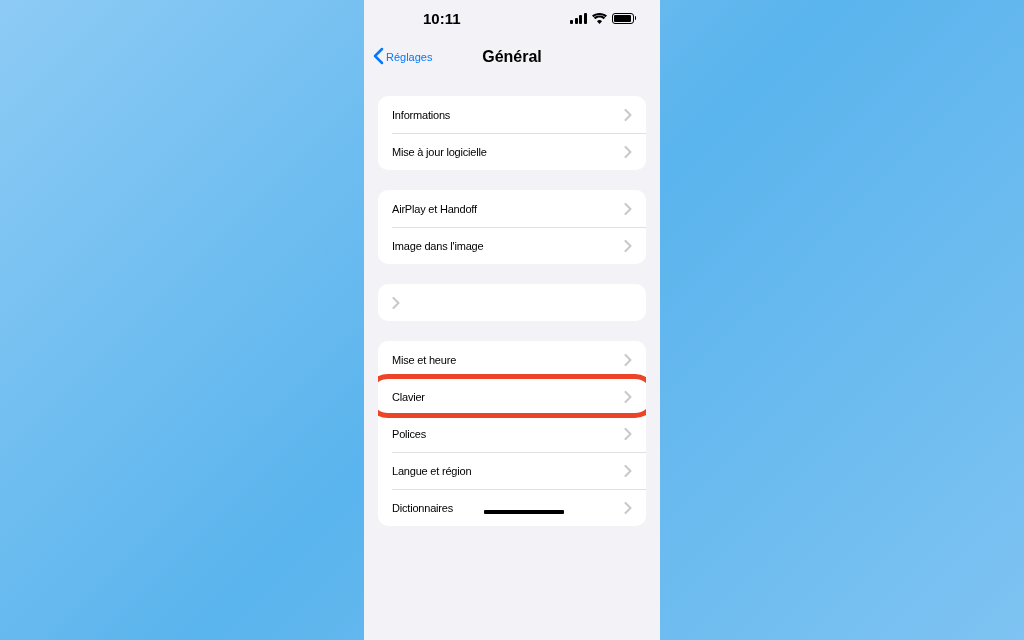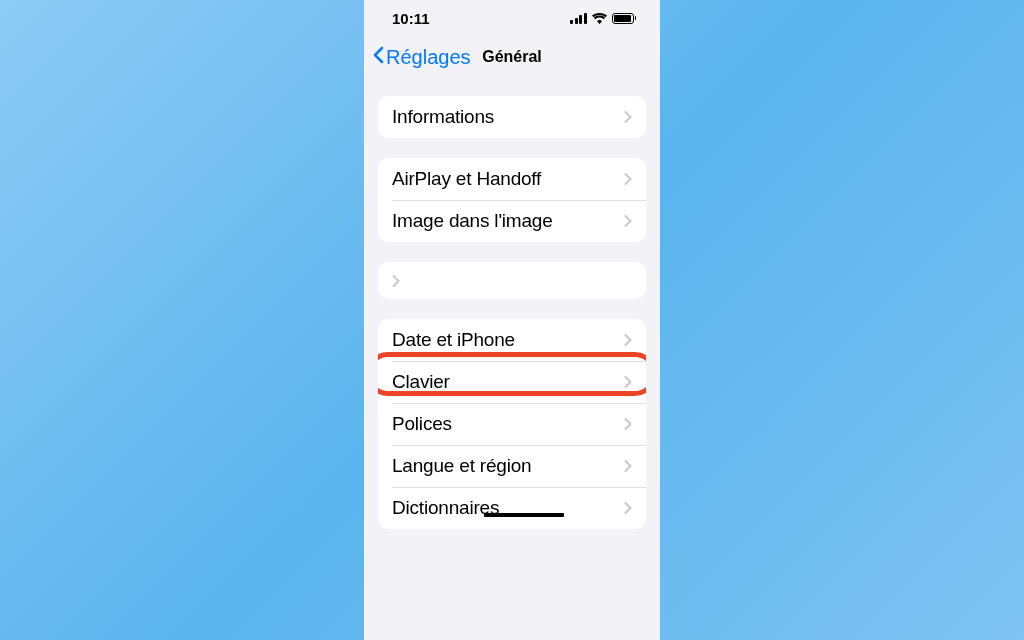--- a/index.html
+++ b/index.html
@@ -30,20 +30,21 @@
     .status-bar {
       height: 36px;
       display: flex;
       justify-content: space-between;
       align-items: center;
       padding: 0 24px 0 28px;
       font-size: 15px;
       font-weight: 600;
       color: #000;
       background: #f2f2f7;
+      margin-left: 31px;
     }
     
     .status-right {
       display: flex;
       align-items: center;
       gap: 5px;
     }
     
     .signal-bars {
       display: flex;
@@ -103,21 +104,21 @@
       align-items: center;
       background: #f2f2f7;
     }
     
     .back-button {
       position: absolute;
       left: 8px;
       display: flex;
       align-items: center;
       color: #007aff;
-      font-size: 20px;
+      font-size: 11px;
       cursor: pointer;
     }
     
     .back-chevron {
       margin-right: 2px;
     }
     
     .nav-title {
       width: 100%;
       text-align: center;
@@ -157,21 +158,21 @@
       content: "";
       position: absolute;
       bottom: 0;
       left: 14px;
       right: 0;
       height: 0.5px;
       background: #e0e0e2;
     }
     
     .row-label {
-      font-size: 19px;
+      font-size: 11px;
       color: #000;
       letter-spacing: -0.2px;
     }
     
     .chevron {
       color: #c7c7cc;
       display: flex;
       align-items: center;
     }
     
@@ -234,20 +235,28 @@
 
     <div class="section">
       <div class="row">
         <span class="row-label">Informations</span>
         <span class="chevron">
             <svg width="8" height="12" viewBox="0 0 8 12">
               <path d="M1.5 1 L6.5 6 L1.5 11" stroke="#c7c7cc" stroke-width="2" fill="none" stroke-linecap="round" stroke-linejoin="round"></path>
             </svg>
           </span>
       </div>
+      <div class="row">
+        <span class="row-label">Mise à jour logicielle</span>
+        <span class="chevron">
+            <svg width="8" height="12" viewBox="0 0 8 12">
+              <path d="M1.5 1 L6.5 6 L1.5 11" stroke="#c7c7cc" stroke-width="2" fill="none" stroke-linecap="round" stroke-linejoin="round"></path>
+            </svg>
+          </span>
+      </div>
     </div>
 
     <div class="section">
       <div class="row">
         <span class="row-label">AirPlay et Handoff</span>
         <span class="chevron">
             <svg width="8" height="12" viewBox="0 0 8 12">
               <path d="M1.5 1 L6.5 6 L1.5 11" stroke="#c7c7cc" stroke-width="2" fill="none" stroke-linecap="round" stroke-linejoin="round"></path>
             </svg>
           </span>
@@ -267,21 +276,21 @@
         <span class="chevron">
             <svg width="8" height="12" viewBox="0 0 8 12">
               <path d="M1.5 1 L6.5 6 L1.5 11" stroke="#c7c7cc" stroke-width="2" fill="none" stroke-linecap="round" stroke-linejoin="round"></path>
             </svg>
           </span>
       </div>
     </div>
 
     <div class="section" style="position:relative;">
       <div class="row">
-        <span class="row-label">Date et iPhone</span>
+        <span class="row-label">Mise et heure</span>
         <span class="chevron">
             <svg width="8" height="12" viewBox="0 0 8 12">
               <path d="M1.5 1 L6.5 6 L1.5 11" stroke="#c7c7cc" stroke-width="2" fill="none" stroke-linecap="round" stroke-linejoin="round"></path>
             </svg>
           </span>
       </div>
       <div class="row">
         <span class="row-label">Clavier</span>
         <span class="chevron">
             <svg width="8" height="12" viewBox="0 0 8 12">

